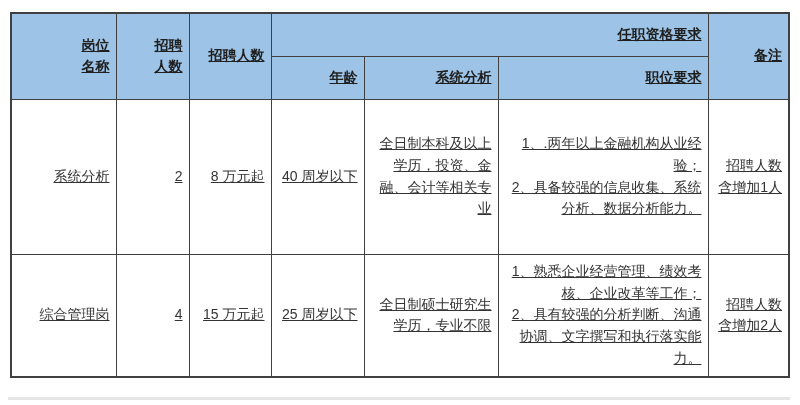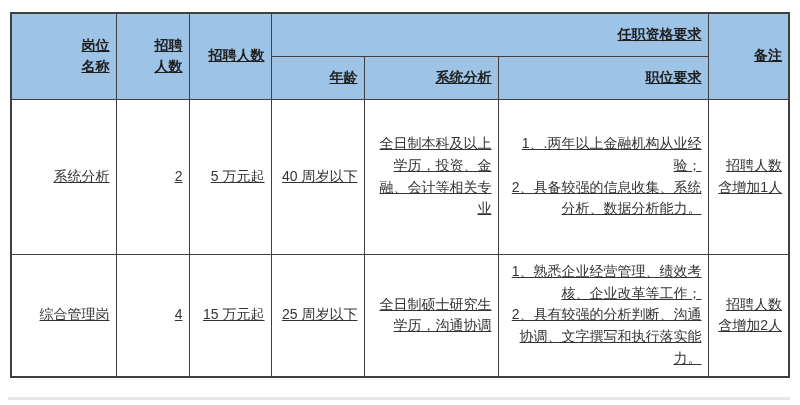--- a/index.html
+++ b/index.html
@@ -92,34 +92,34 @@
       <th rowspan="2">备注</th>
     </tr>
     <tr class="hdr-sub">
       <th>年龄</th>
       <th>系统分析</th>
       <th>职位要求</th>
     </tr>
     <tr class="data-1">
       <td>系统分析</td>
       <td>2</td>
-      <td>5 万元起</td>
+      <td>8 万元起</td>
       <td>40 周岁以下</td>
       <td class="left">全日制本科及以上学历，投资、金融、会计等相关专业</td>
       <td class="left">1、.两年以上金融机构从业经验；
 2、具备较强的信息收集、系统分析、数据分析能力。</td>
       <td>招聘人数
 含增加1人</td>
     </tr>
     <tr class="data-2">
       <td>综合管理岗</td>
       <td>4</td>
       <td>15 万元起</td>
       <td>25 周岁以下</td>
-      <td class="left">全日制硕士研究生学历，沟通协调</td>
+      <td class="left">全日制硕士研究生学历，专业不限</td>
       <td class="left">1、熟悉企业经营管理、绩效考核、企业改革等工作；
 2、具有较强的分析判断、沟通协调、文字撰写和执行落实能力。</td>
       <td>招聘人数
 含增加2人</td>
     </tr>
   </tbody>
     </table>
   <div class="bottom-shade"></div>
 </div>
 

